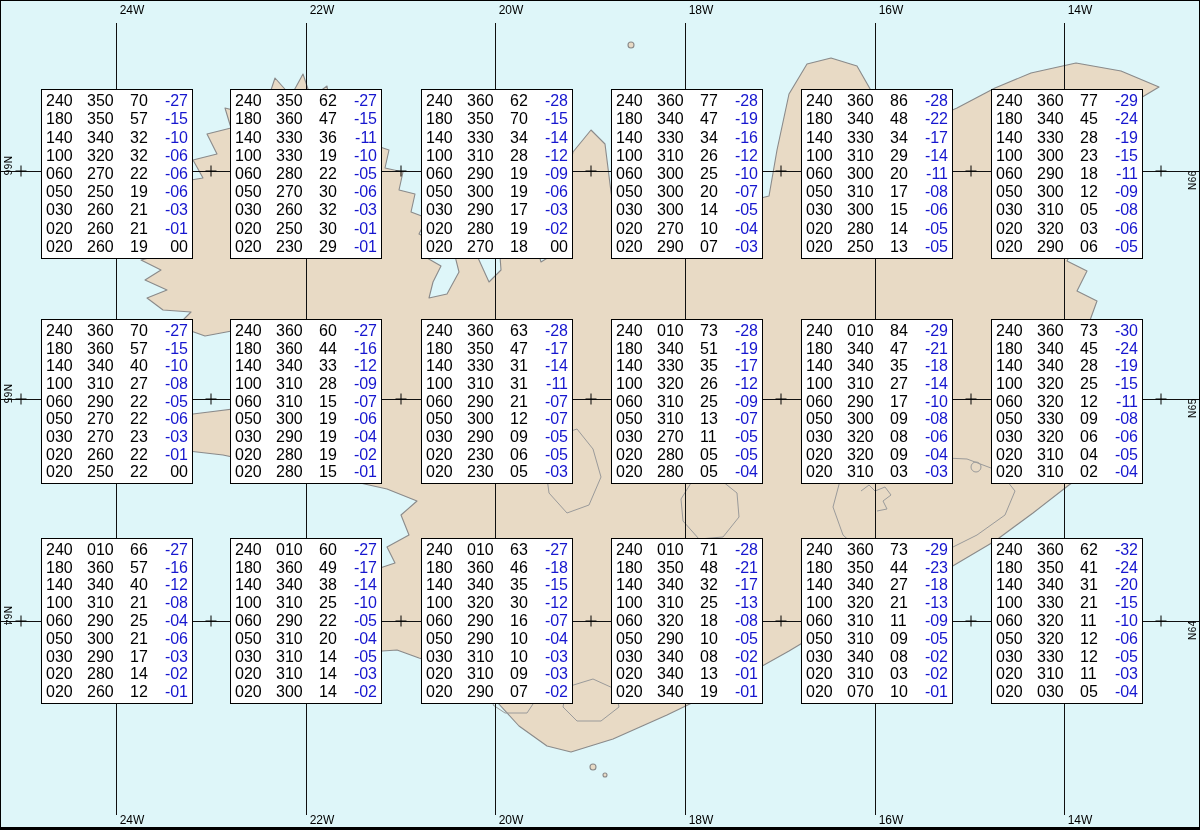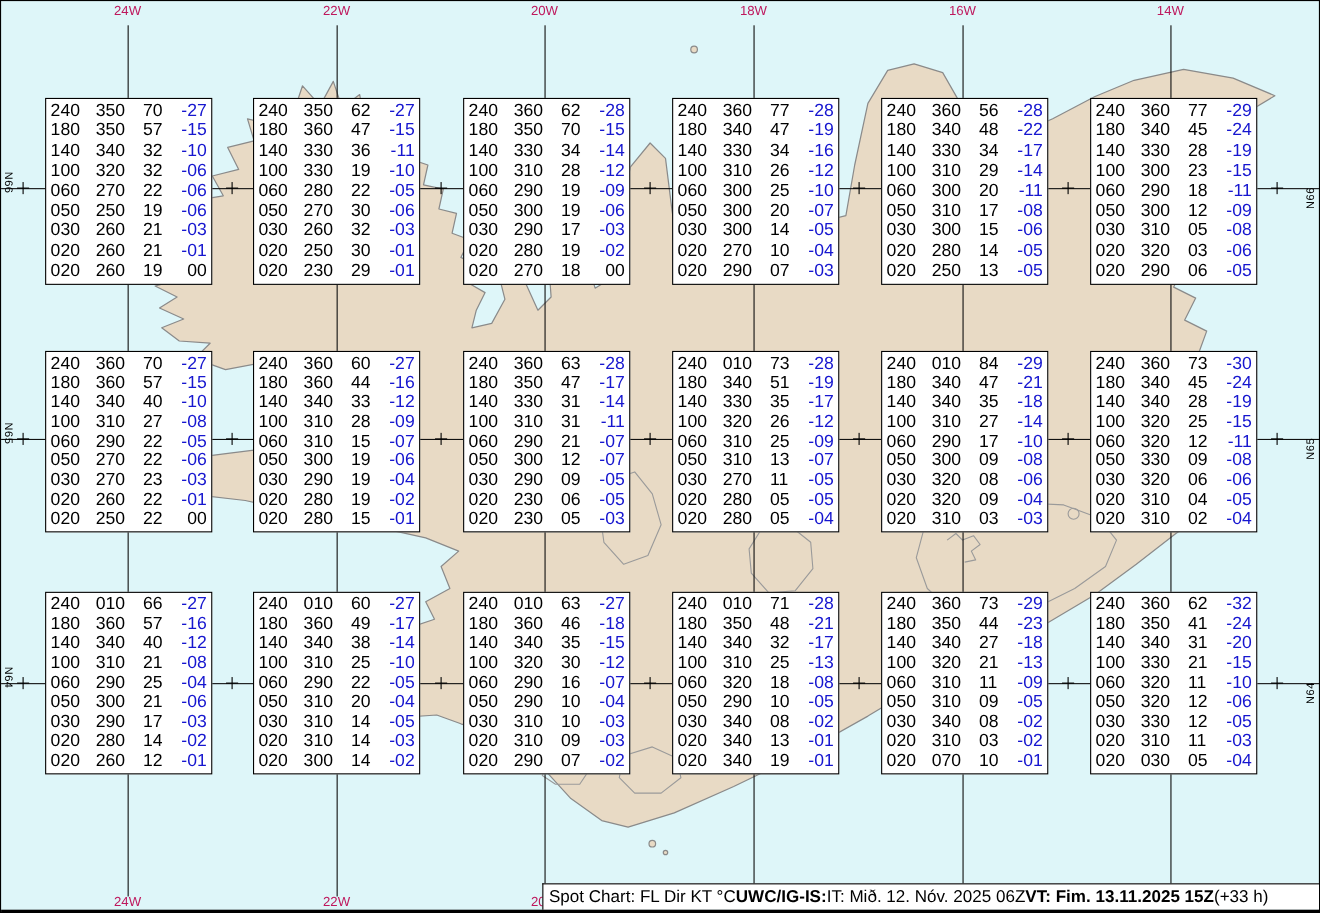--- a/index.html
+++ b/index.html
@@ -5,21 +5,21 @@
 <style>
   html,body{margin:0;padding:0;background:#f0f0f0;}
   .stage{
     position:relative;width:1200px;height:830px;overflow:hidden;
     background:#def6f9;border:1px solid #000;box-sizing:border-box;
     font-family:"Liberation Sans","DejaVu Sans",sans-serif;
   }
   svg.map{position:absolute;left:0;top:0;z-index:0;}
   .vline{position:absolute;width:1px;top:22px;height:792px;background:#101010;z-index:1;}
   .hline{position:absolute;height:1px;left:0;width:1200px;background:#101010;z-index:1;}
-  .lon-label{position:absolute;font-size:12px;color:#be185d;transform:translateX(-50%);z-index:2;line-height:13px;}
+  .lon-label{position:absolute;font-size:12px;color:#000000;transform:translateX(-50%);z-index:2;line-height:13px;margin-left:16px;}
   .lat-label{position:absolute;font-size:10px;color:#000;z-index:2;line-height:10px;letter-spacing:.5px;}
   .plus{position:absolute;width:11px;height:11px;transform:translate(-50%,-50%);z-index:3;}
   .plus::before{content:"";position:absolute;left:0;top:4.7px;width:11px;height:1.7px;background:#000;}
   .plus::after{content:"";position:absolute;left:4.7px;top:0;width:1.7px;height:11px;background:#000;}
   .box{
     position:absolute;background:#fff;border:1px solid #000;box-sizing:border-box;
     display:flex;flex-direction:column;padding:2px 4px;z-index:5;
   }
   .lvl{flex:1;display:flex;align-items:center;font-size:16px;color:#000;line-height:1;}
   .c-fl{width:41px;}
@@ -338,21 +338,21 @@
           <span class="c-fl">020</span>
           <span class="c-dir">290</span>
           <span class="c-kt">07</span>
           <span class="c-t neg">-03</span>
         </div>
       </div>
       <div class="box" style="left: 800px; top: 88px; width: 152px; height: 170px;">
         <div class="lvl">
           <span class="c-fl">240</span>
           <span class="c-dir">360</span>
-          <span class="c-kt">56</span>
+          <span class="c-kt">86</span>
           <span class="c-t neg">-28</span>
         </div>
         <div class="lvl">
           <span class="c-fl">180</span>
           <span class="c-dir">340</span>
           <span class="c-kt">48</span>
           <span class="c-t neg">-22</span>
         </div>
         <div class="lvl">
           <span class="c-fl">140</span>
@@ -1120,22 +1120,15 @@
         </div>
         <div class="lvl">
           <span class="c-fl">020</span>
           <span class="c-dir">030</span>
           <span class="c-kt">05</span>
           <span class="c-t neg">-04</span>
         </div>
       </div>
     </div>
 
-  <div class="footer" id="footer">
-      <span>Spot Chart: FL Dir KT °C </span>
-      <span class="bold">UWC/IG-IS:</span>
-      <span> IT: Mið. 12. Nóv. 2025 06Z </span>
-      <span class="bold">VT: Fim. 13.11.2025 15Z</span>
-      <span> (+33 h)</span>
-    </div>
   <div class="bottom-bar"></div>
 
 </div>
 
 </body></html>

